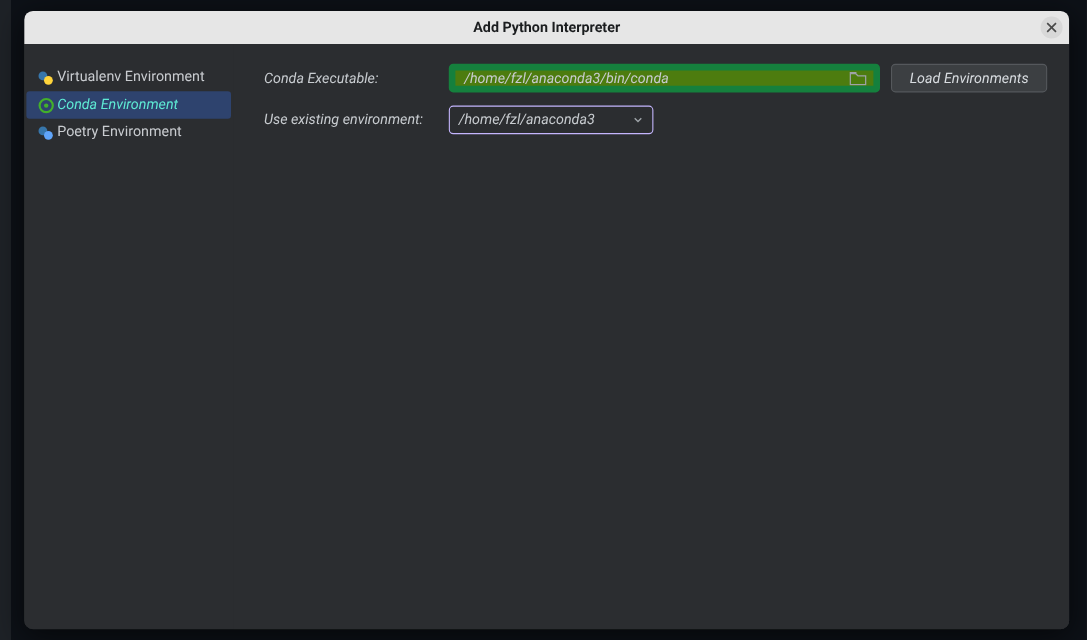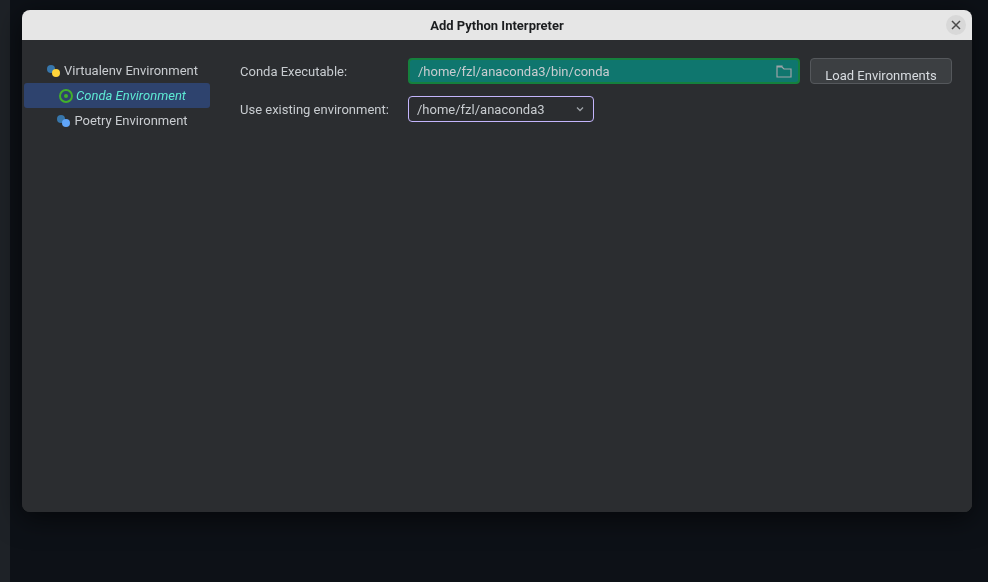--- a/index.html
+++ b/index.html
@@ -19,21 +19,21 @@
       top: 0;
       width: 10px;
       height: 582px;
       background: #1e2227;
     }
     .dialog {
       position: absolute;
       left: 22px;
       top: 10px;
       width: 950px;
-      height: 502px;
+      height: 562px;
       background: #2b2d30;
       border-radius: 8px;
       box-shadow: 0 6px 28px rgba(0,0,0,.6);
       display: flex;
       flex-direction: column;
       overflow: hidden;
     }
     .titlebar {
       height: 30px;
       background: #e6e6e6;
@@ -76,49 +76,49 @@
     .sidebar-item {
       height: 25px;
       display: flex;
       align-items: center;
       padding-left: 10px;
       gap: 2px;
       cursor: pointer;
       border-radius: 3px;
       margin: 0 2px;
       color: #c9ccd0;
-      justify-content: center;
     }
     .sidebar-item.selected {
       background: #2e436e;
       color: #5eead4;
       font-style: italic;
     }
     .sidebar-item .icon { width: 16px; height: 16px; display: flex; align-items: center; justify-content: center; flex-shrink: 0; }
     .main {
       flex: 1;
       padding: 18px 20px 0 28px;
       background: #2b2d30;
     }
     .row {
       display: flex;
       align-items: center;
       margin-bottom: 12px;
       gap: 10px;
+      font-style: italic;
     }
     .row .label {
       width: 158px;
       flex-shrink: 0;
       color: #c8ccd0;
     }
     .text-input {
       flex: 1;
       height: 26px;
-      background: #0f766e;
-      border: 2px solid #15803d;
+      background: #4d7c0f;
+      border: 6px solid #15803d;
       border-radius: 4px;
       display: flex;
       align-items: center;
       padding: 0 8px;
       color: #c8ccd0;
       position: relative;
     }
     .text-input .folder-btn {
       position: absolute;
       right: 6px;
@@ -142,21 +142,21 @@
       align-items: center;
       cursor: pointer;
       font-size: 13px;
     }
     .btn.primary {
       background: #3574f0;
       border-color: #3574f0;
       color: #fff;
       padding: 0 26px;
     }
-    .load-env-btn { width: 142px; justify-content: center; align-items: flex-end; }
+    .load-env-btn { width: 142px; justify-content: center; }
     .radio-row {
       display: flex;
       align-items: center;
       gap: 22px;
       margin-bottom: 14px;
     }
     .radio {
       display: flex;
       align-items: center;
       gap: 8px;

